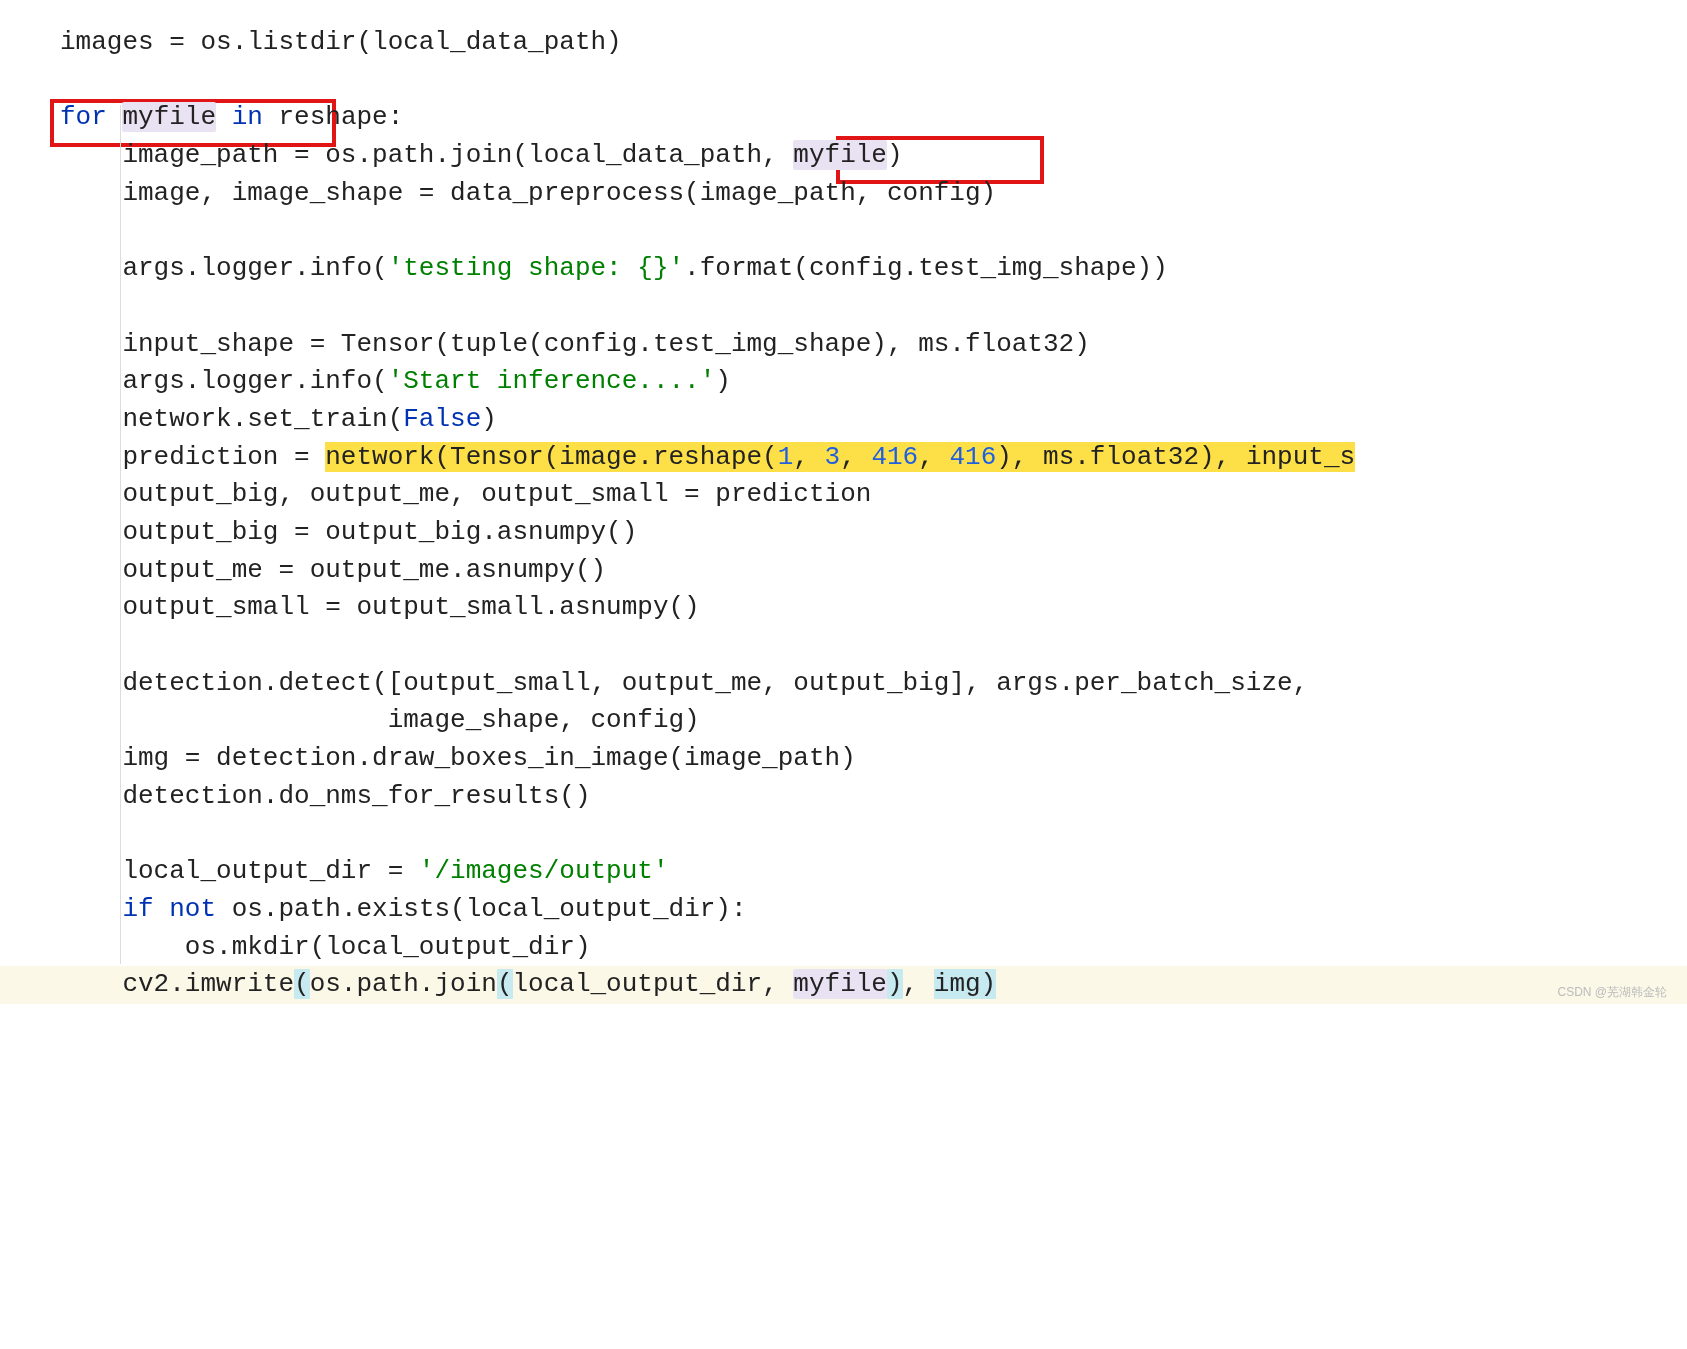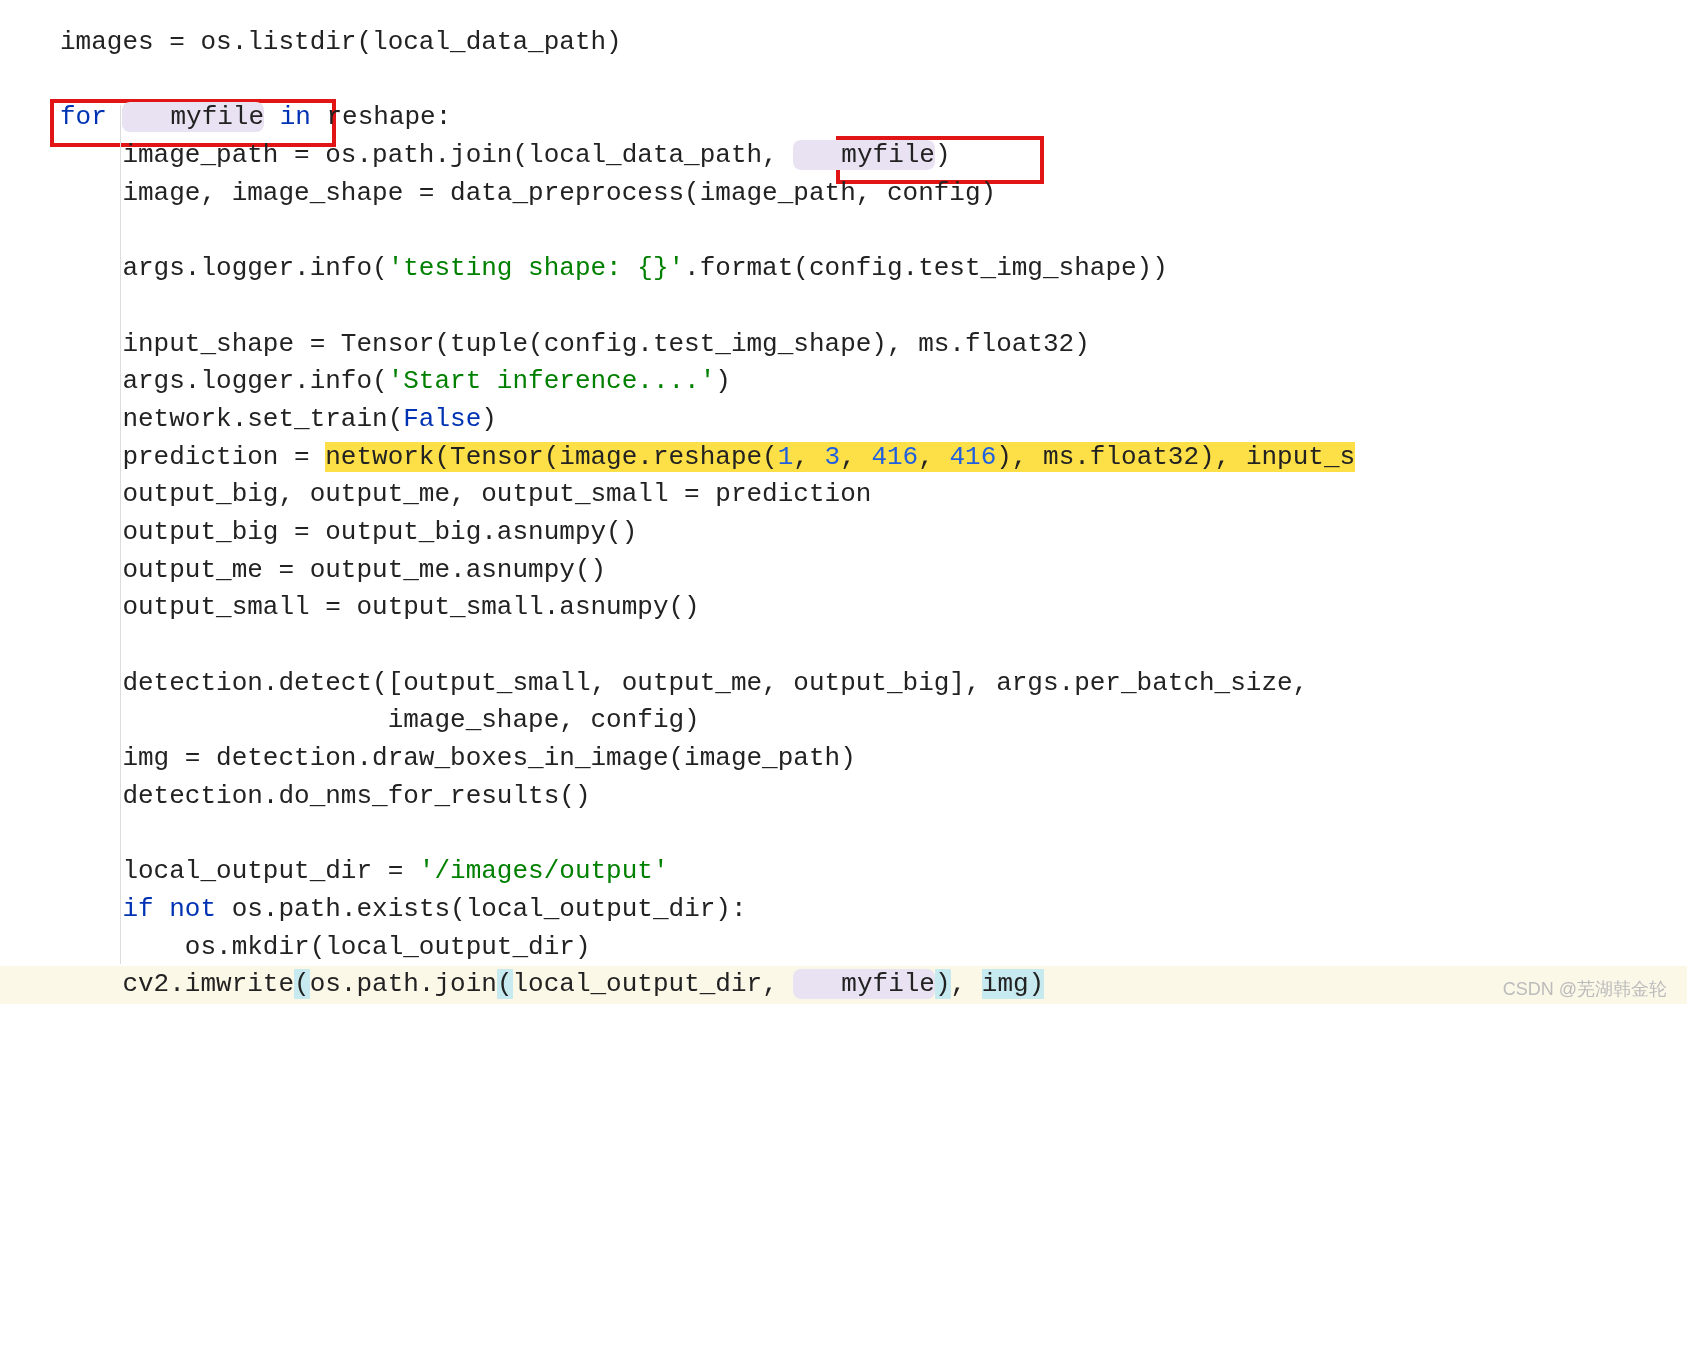--- a/index.html
+++ b/index.html
@@ -25,22 +25,21 @@
   .kw-blue   { color: #0033b3; }           
   .kw-not    { color: #0033b3; }           
   .str-green { color: #008000; }
   .num-blue  { color: #2060e0; }
   .bool-navy { color: #0033b3; }
   .txt       { color: #222; }
 
   
   .hl-var {
     background: #e8e2f2;
-    border-radius: 8px;
-    padding-left: 48px;
+    border-radius: 2px;
   }
   
   .hl-yellow-line {
     background: #fde047;
   }
   
   .hl-paren {
     background: #c6eaf0;
     border-radius: 1px;
   }
@@ -67,21 +66,21 @@
     top: 105px;   
     bottom: 50px;
     left: 0; right: 0;
     pointer-events: none;
   }
 
   .watermark {
     position: absolute;
     right: 20px;
     bottom: 12px;
-    font-size: 18px;
+    font-size: 12px;
     color: #bbb;
     font-family: -apple-system, sans-serif;
   }
 </style>
 </head>
 <body>
 
 <div class="editor">
 
   <div class="redbox" style="left:50px; top:99px; width:286px; height:48px;"></div>

